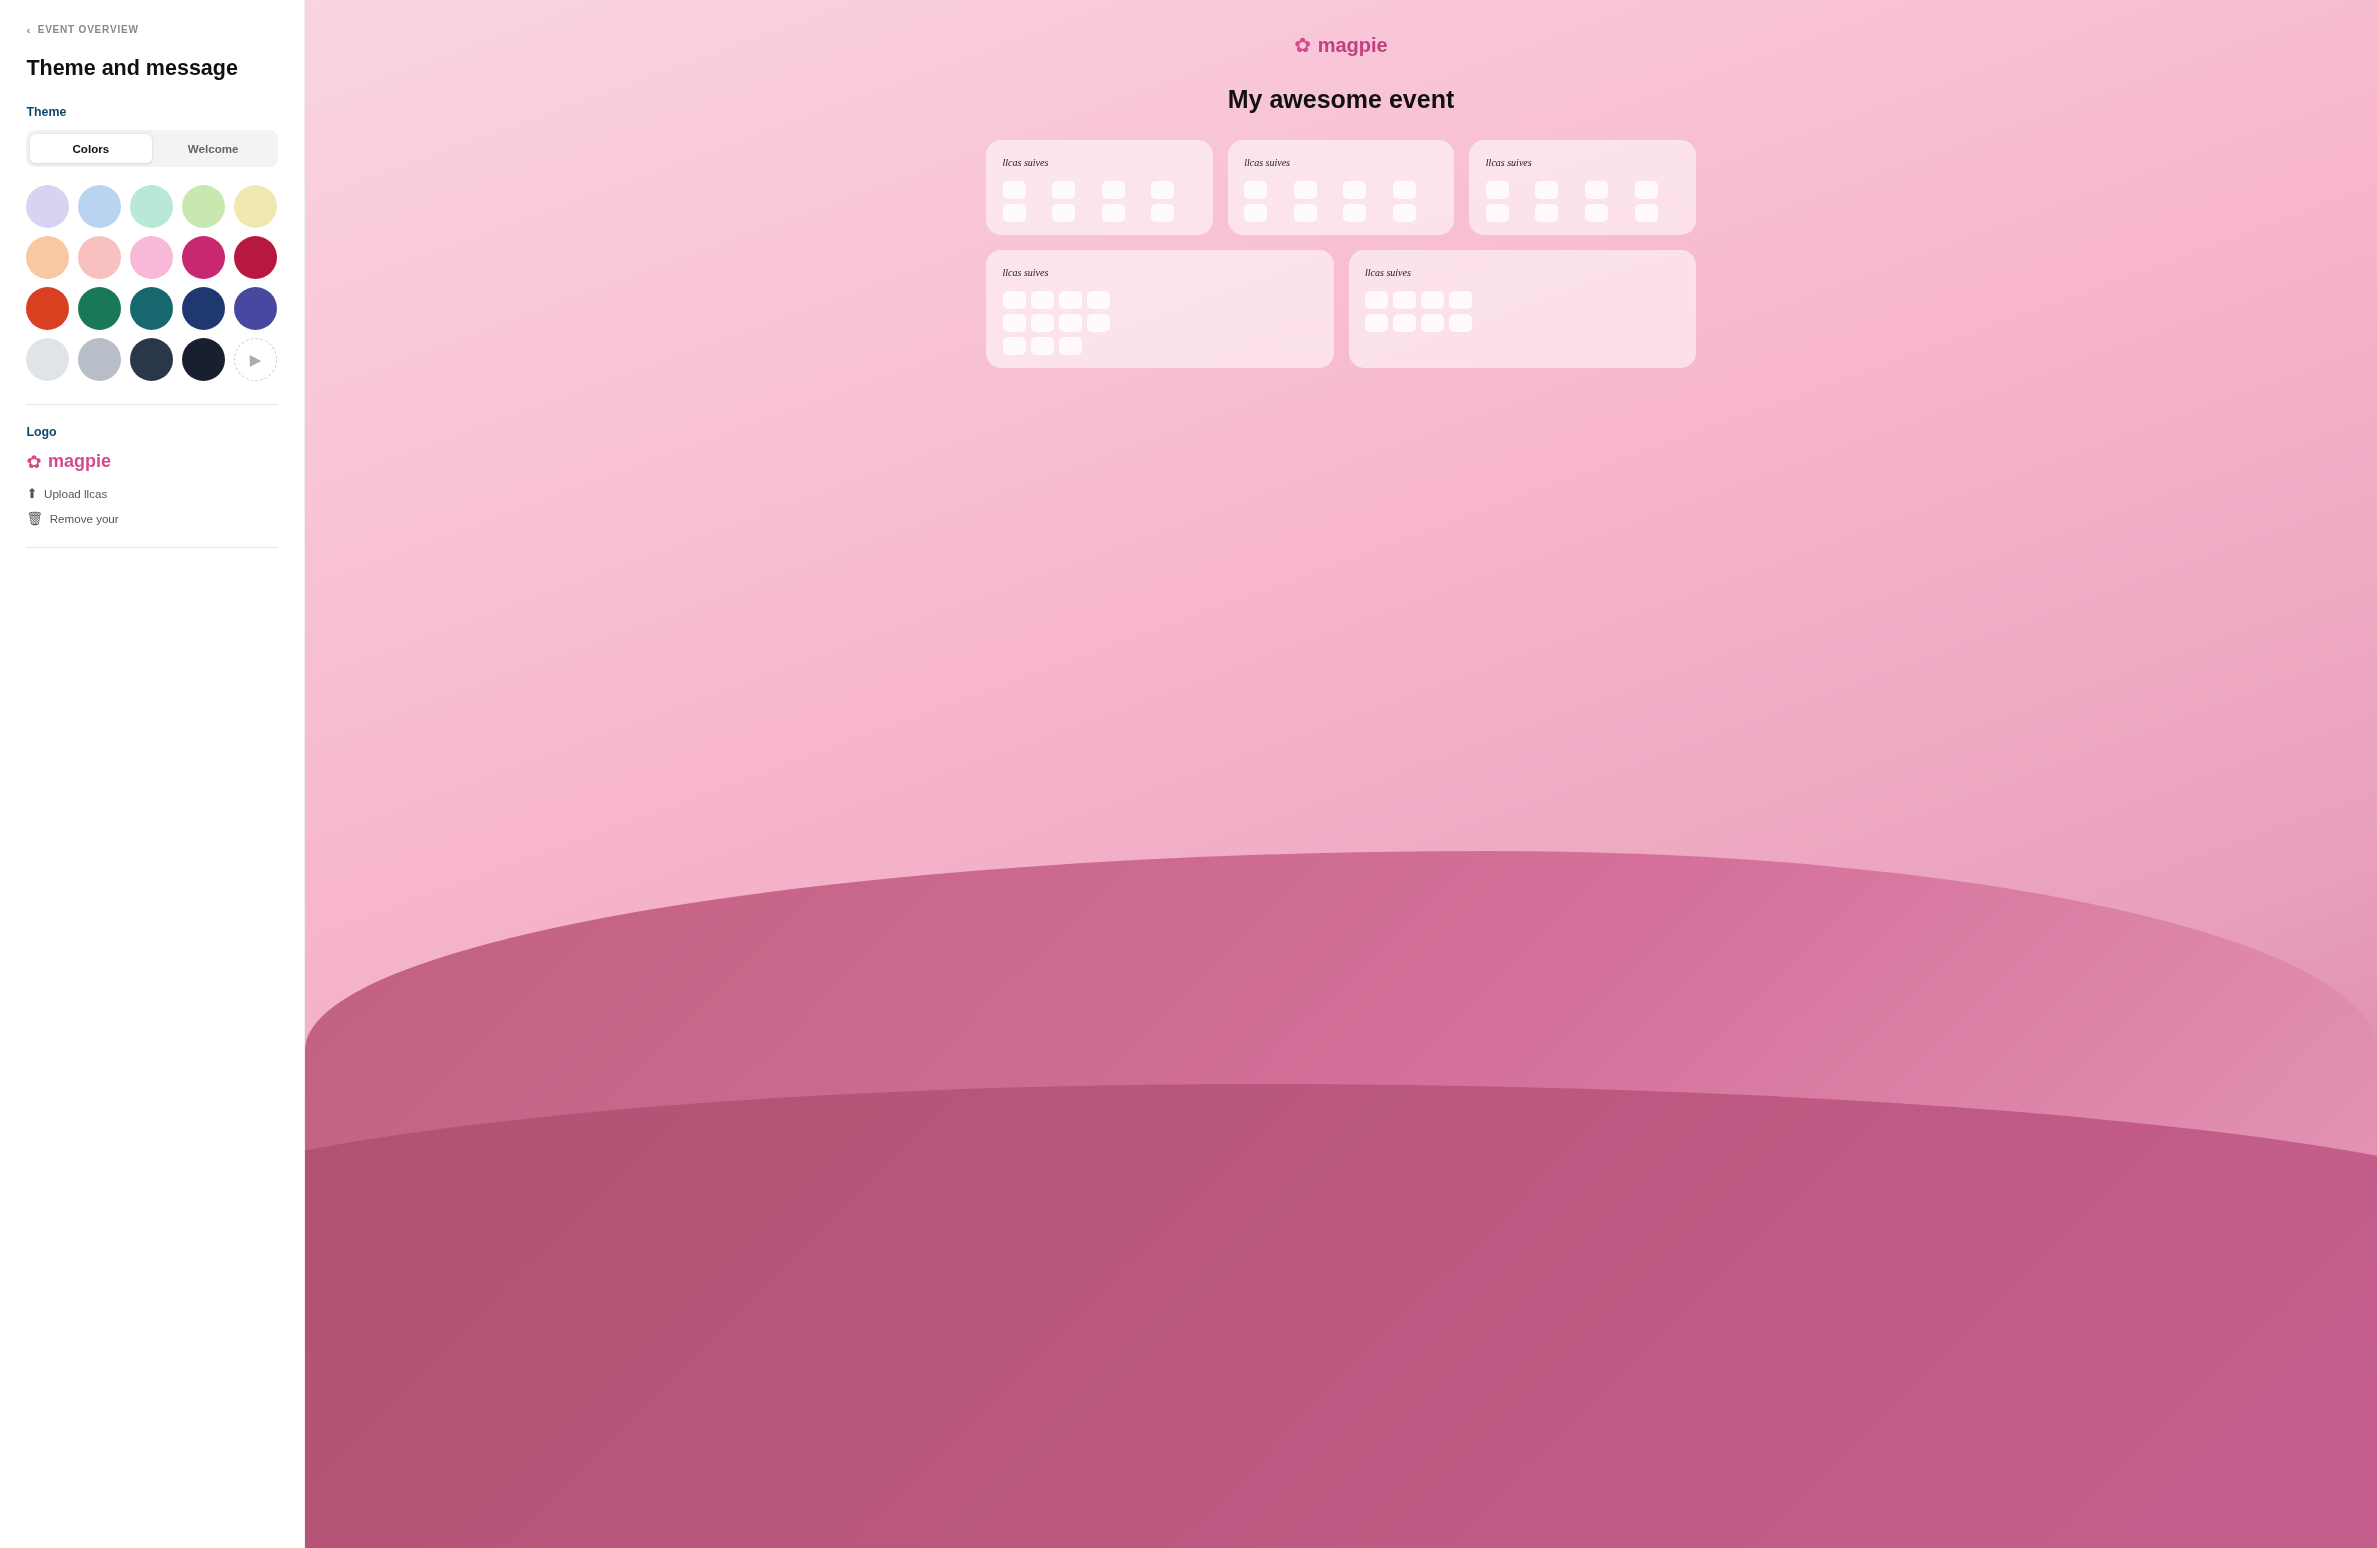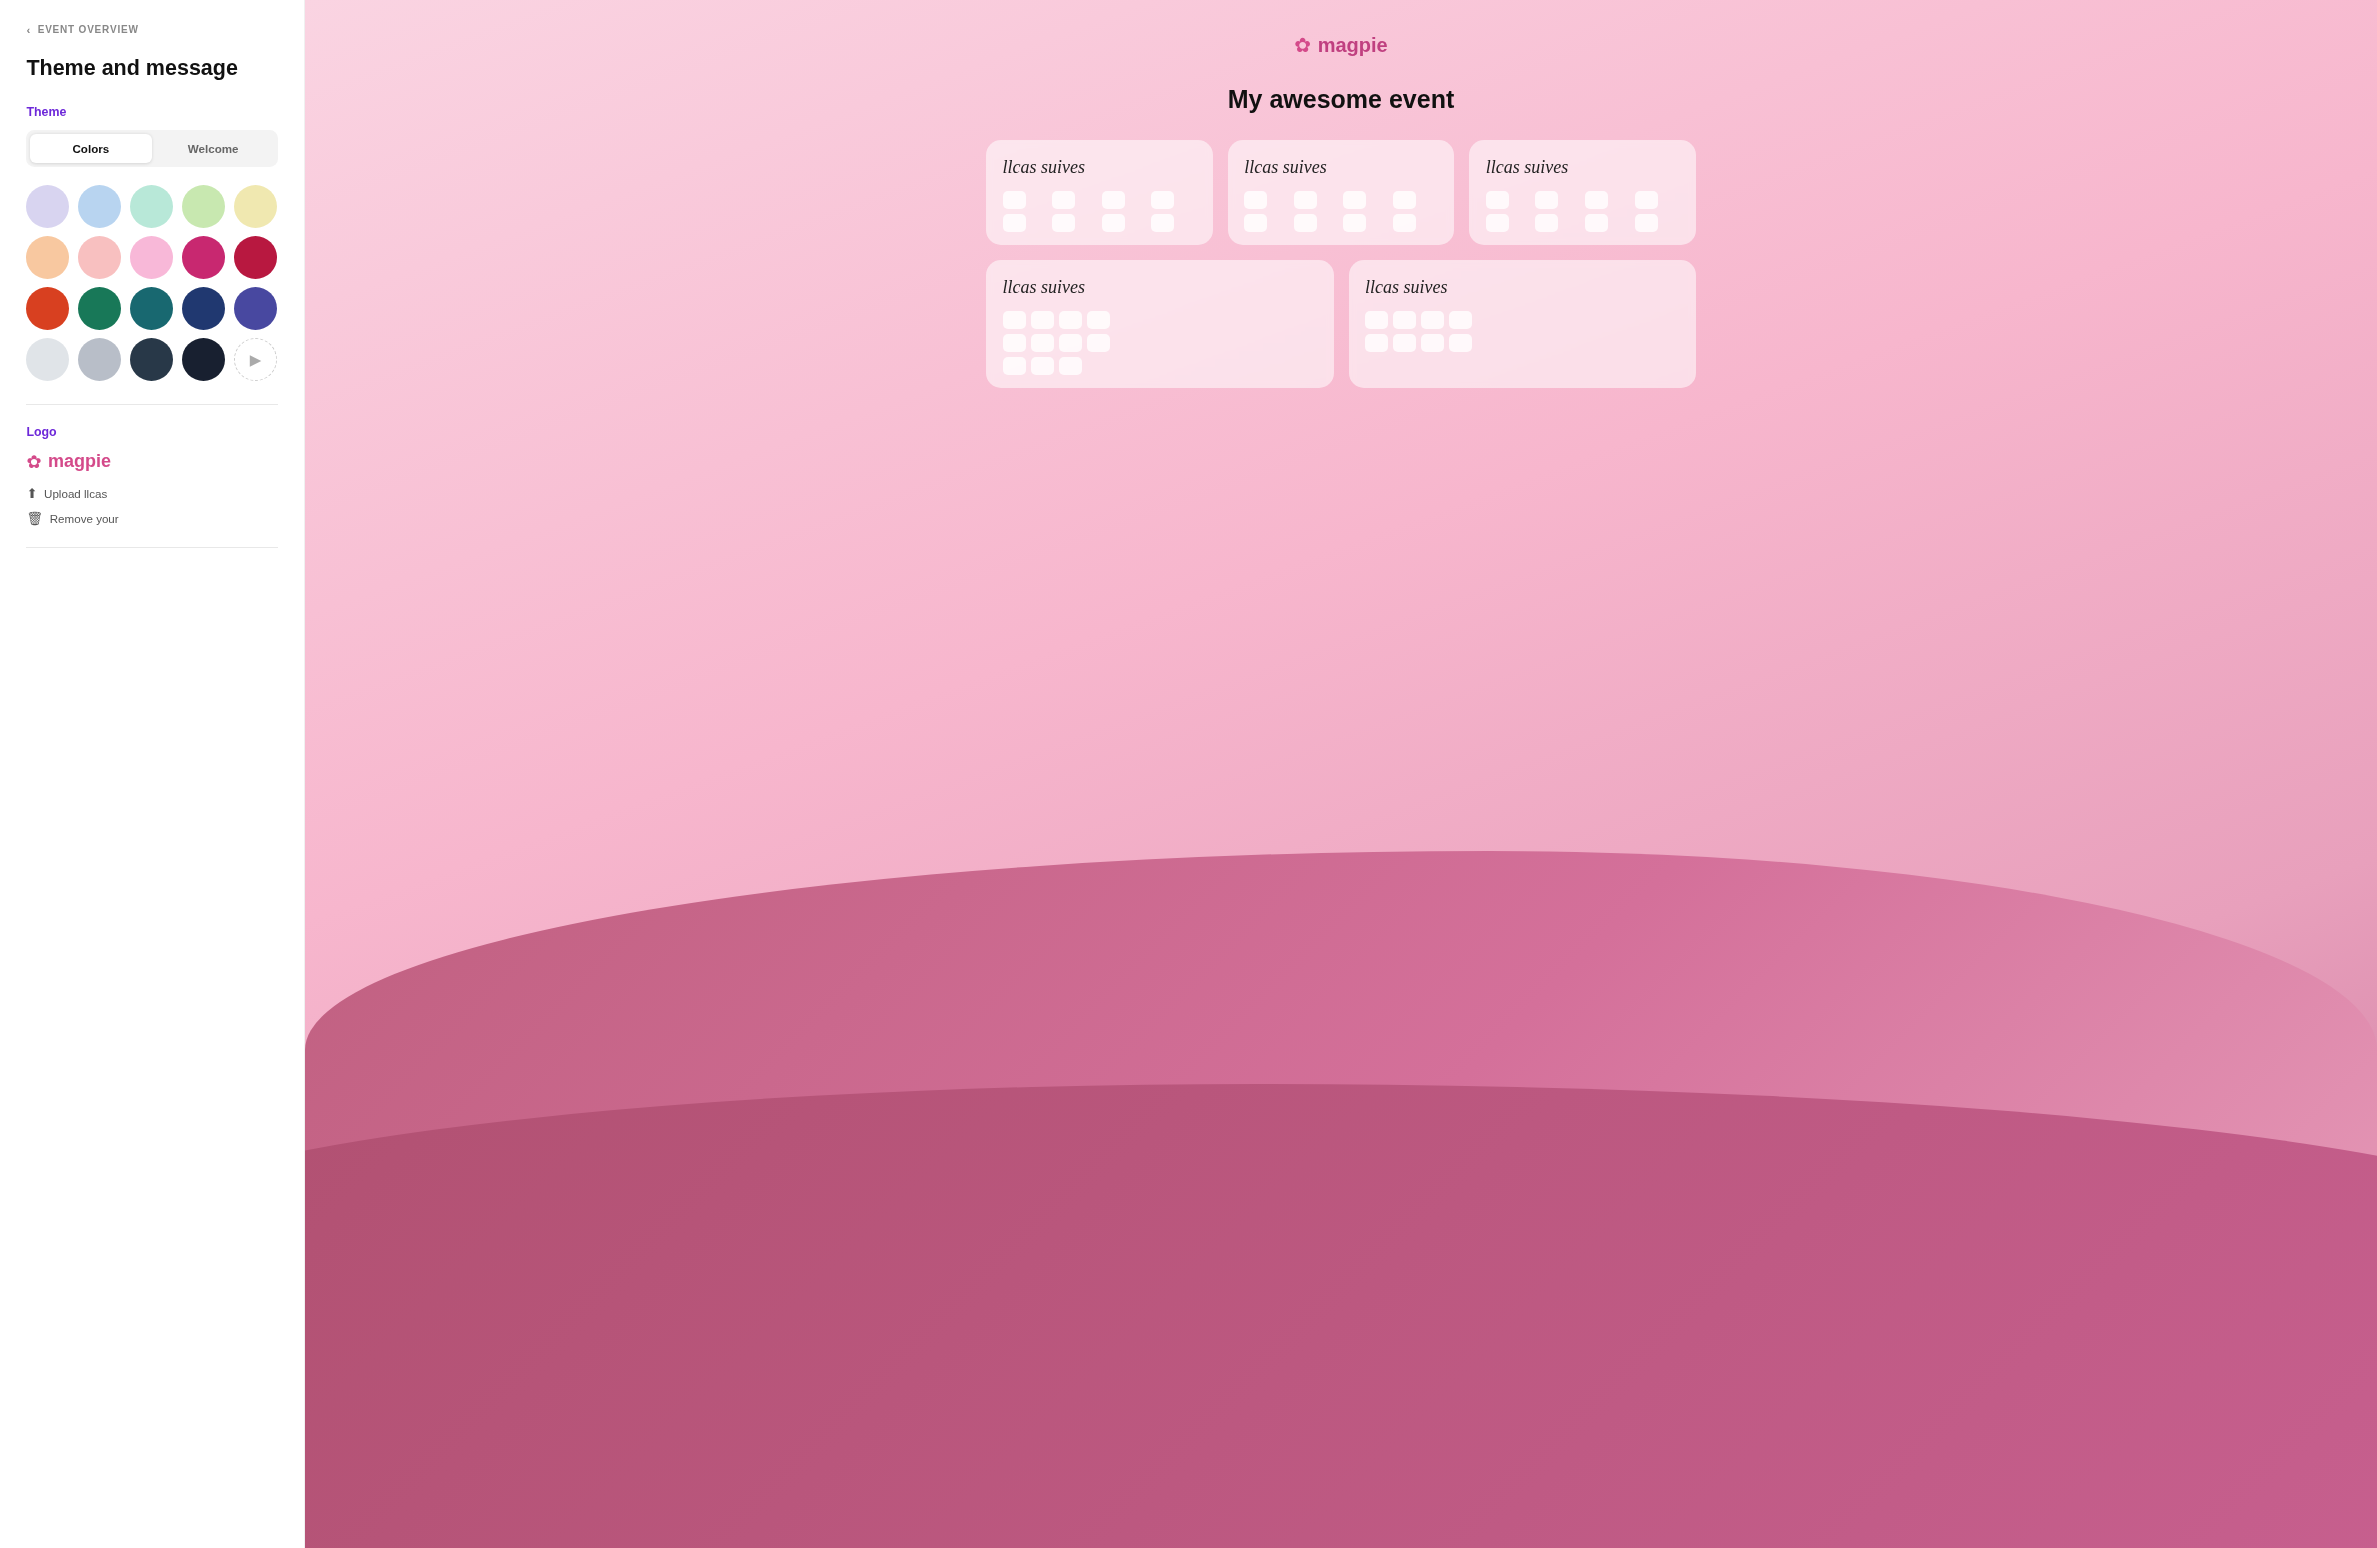--- a/index.html
+++ b/index.html
@@ -43,21 +43,21 @@
       font-size: 21.5px;
       font-weight: 700;
       color: #111;
       margin-bottom: 23px;
       line-height: 1.2;
     }
 
     .section-label {
       font-size: 12.4px;
       font-weight: 600;
-      color: #6d28d9;
+      color: #0c4a6e;
       margin-bottom: 11.6px;
     }
 
     
     .theme-toggle {
       display: flex;
       background: #f3f3f3;
       border-radius: 8.3px;
       padding: 3.3px;
       margin-bottom: 18px;
@@ -253,21 +253,21 @@
     .seat-card {
       background: rgba(255,255,255,0.55);
       border-radius: 15px;
       padding: 16.5px 16.5px 13.2px 16.5px;
       backdrop-filter: blur(3.3px);
     }
 
     .seat-name-line {
       font-family: 'Georgia', cursive;
       font-style: italic;
-      font-size: 18px;
+      font-size: 10px;
       color: #222;
       margin-bottom: 13.2px;
       white-space: nowrap;
       overflow: hidden;
     }
 
     .seat-dots-grid {
       display: grid;
       grid-template-columns: repeat(4, 1fr);
       gap: 5px;

